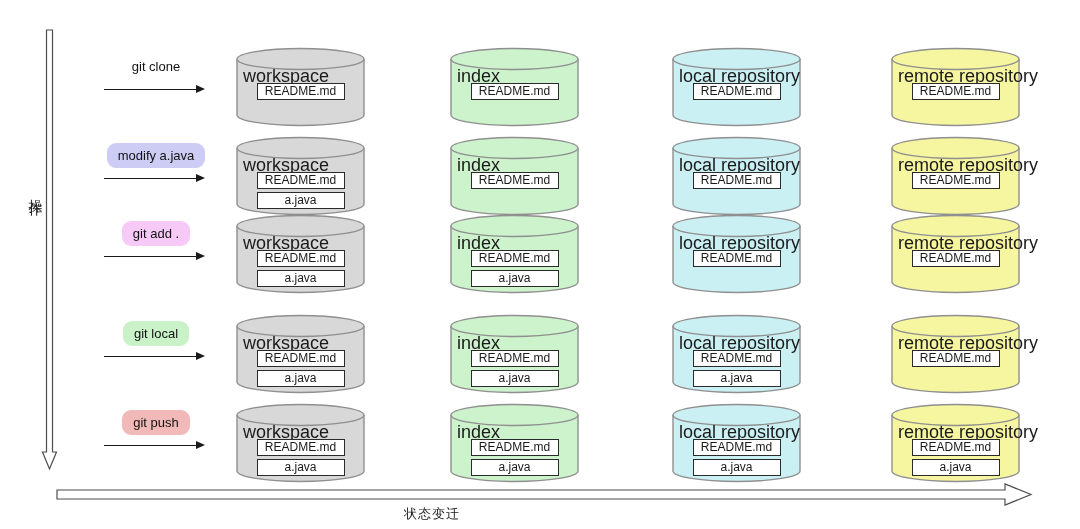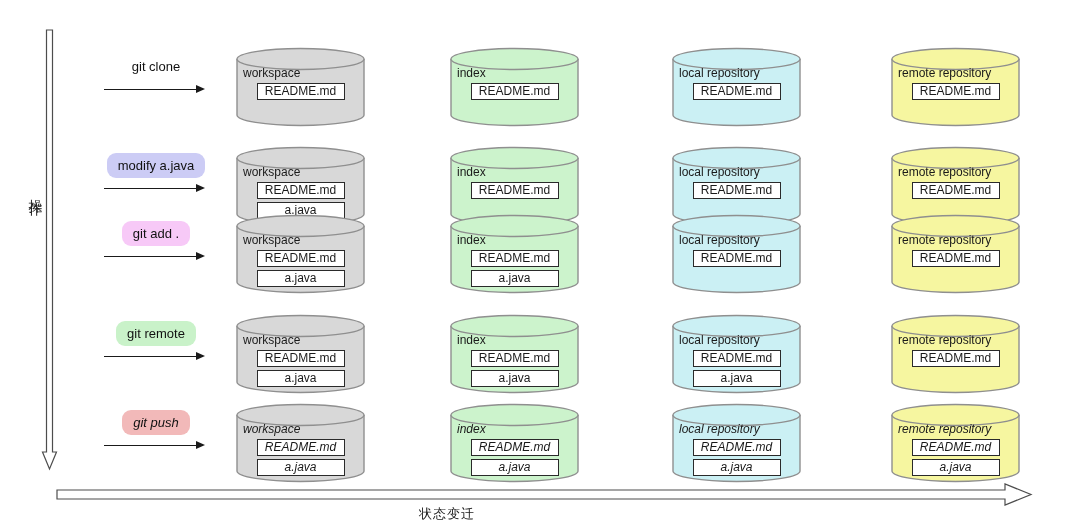--- a/index.html
+++ b/index.html
@@ -5,38 +5,38 @@
   html,body{margin:0;padding:0;background:#fff;}
   .canvas{
     position:relative;width:1080px;height:529px;background:#fff;overflow:hidden;
     font-family:"Liberation Sans",sans-serif;color:#1a1a1a;
   }
   .axes-layer{position:absolute;left:0;top:0;width:1080px;height:529px;}
   .y-axis-label{
     position:absolute;left:27px;top:188px;font-size:14px;
     writing-mode:vertical-rl;text-orientation:upright;letter-spacing:3px;
   }
-  .x-axis-label{position:absolute;left:419px;top:505px;font-size:13px;letter-spacing:1px;}
+  .x-axis-label{position:absolute;left:404px;top:505px;font-size:13px;letter-spacing:1px;}
   .row{position:absolute;left:0;width:1080px;height:90px;}
   .action{position:absolute;left:100px;top:0;width:112px;text-align:center;}
   .action-badge{
     display:inline-block;margin-top:9px;font-size:13px;line-height:15px;
     padding:5px 11px;border-radius:9px;color:#111;white-space:nowrap;
   }
   .action-arrow{
     position:absolute;left:4px;right:9px;top:44px;height:0;
     border-top:1.6px solid #1a1a1a;
   }
   .action-arrow::after{
     content:"";position:absolute;right:-2px;top:-5.2px;width:0;height:0;
     border-left:9px solid #1a1a1a;border-top:4.5px solid transparent;border-bottom:4.5px solid transparent;
   }
   .cylinder{position:absolute;top:2px;width:129px;height:80px;}
   .cyl-svg{position:absolute;left:0;top:0;display:block;}
-  .cyl-label{position:absolute;left:7px;top:19px;font-size:12px;white-space:nowrap;}
+  .cyl-label{position:absolute;left:7px;top:19px;font-size:18px;white-space:nowrap;}
   .files{
     position:absolute;left:0;top:36px;width:100%;
     display:flex;flex-direction:column;gap:3px;align-items:center;border-radius:8px;
   }
   .file-box{
     width:86px;height:15px;background:#ffffff;border:1px solid #2a2a2a;
     font-size:12px;line-height:15px;text-align:center;white-space:nowrap;
   }
 </style>
 </head>
@@ -97,21 +97,21 @@
       <path class="cyl-fill" d="M1,12 L1,68 A63.5,10.5 0 0 0 128,68 L128,12" stroke-width="1.4" fill="#f6f6a0" stroke="#8f8f8f"></path>
       <ellipse class="cyl-fill" cx="64.5" cy="12" rx="63.5" ry="10.5" stroke-width="1.4" fill="#f6f6a0" stroke="#8f8f8f"></ellipse>
     </svg>
     <div class="cyl-label">remote repository</div>
     <div class="files">
   <div class="file-box">README.md</div>
 </div>
   </div>
 </div>
 
-  <div class="row" style="top: 144px;">
+  <div class="row" style="top: 134px;">
     <div class="action">
       <span class="action-badge" style="background: rgb(204, 204, 245);">modify a.java</span>
       <div class="action-arrow"></div>
     </div>
 
   <div class="cylinder" style="left: 236px;">
     <svg class="cyl-svg" width="129" height="80" viewBox="0 0 129 80">
       <path class="cyl-fill" d="M1,12 L1,68 A63.5,10.5 0 0 0 128,68 L128,12" stroke-width="1.4" fill="#d8d8d8" stroke="#8f8f8f"></path>
       <ellipse class="cyl-fill" cx="64.5" cy="12" rx="63.5" ry="10.5" stroke-width="1.4" fill="#d8d8d8" stroke="#8f8f8f"></ellipse>
     </svg>
@@ -207,76 +207,76 @@
     </svg>
     <div class="cyl-label">remote repository</div>
     <div class="files">
   <div class="file-box">README.md</div>
 </div>
   </div>
 </div>
 
   <div class="row" style="top: 312px;">
     <div class="action">
-      <span class="action-badge" style="background: rgb(201, 242, 201);">git remote</span>
-      <div class="action-arrow"></div>
-    </div>
-
-  <div class="cylinder" style="left: 236px;">
-    <svg class="cyl-svg" width="129" height="80" viewBox="0 0 129 80">
-      <path class="cyl-fill" d="M1,12 L1,68 A63.5,10.5 0 0 0 128,68 L128,12" stroke-width="1.4" fill="#d8d8d8" stroke="#8f8f8f"></path>
-      <ellipse class="cyl-fill" cx="64.5" cy="12" rx="63.5" ry="10.5" stroke-width="1.4" fill="#d8d8d8" stroke="#8f8f8f"></ellipse>
-    </svg>
-    <div class="cyl-label">workspace</div>
-    <div class="files">
-  <div class="file-box">README.md</div>
-
-  <div class="file-box">a.java</div>
-</div>
-  </div>
-
-  <div class="cylinder" style="left: 450px;">
-    <svg class="cyl-svg" width="129" height="80" viewBox="0 0 129 80">
-      <path class="cyl-fill" d="M1,12 L1,68 A63.5,10.5 0 0 0 128,68 L128,12" stroke-width="1.4" fill="#ccf3cc" stroke="#8f8f8f"></path>
-      <ellipse class="cyl-fill" cx="64.5" cy="12" rx="63.5" ry="10.5" stroke-width="1.4" fill="#ccf3cc" stroke="#8f8f8f"></ellipse>
-    </svg>
-    <div class="cyl-label">index</div>
-    <div class="files">
-  <div class="file-box">README.md</div>
-
-  <div class="file-box">a.java</div>
-</div>
-  </div>
-
-  <div class="cylinder" style="left: 672px;">
-    <svg class="cyl-svg" width="129" height="80" viewBox="0 0 129 80">
-      <path class="cyl-fill" d="M1,12 L1,68 A63.5,10.5 0 0 0 128,68 L128,12" stroke-width="1.4" fill="#cbf0f4" stroke="#8f8f8f"></path>
-      <ellipse class="cyl-fill" cx="64.5" cy="12" rx="63.5" ry="10.5" stroke-width="1.4" fill="#cbf0f4" stroke="#8f8f8f"></ellipse>
-    </svg>
-    <div class="cyl-label">local repository</div>
-    <div class="files">
-  <div class="file-box">README.md</div>
-
-  <div class="file-box">a.java</div>
-</div>
-  </div>
-
-  <div class="cylinder" style="left: 891px;">
-    <svg class="cyl-svg" width="129" height="80" viewBox="0 0 129 80">
-      <path class="cyl-fill" d="M1,12 L1,68 A63.5,10.5 0 0 0 128,68 L128,12" stroke-width="1.4" fill="#f6f6a0" stroke="#8f8f8f"></path>
-      <ellipse class="cyl-fill" cx="64.5" cy="12" rx="63.5" ry="10.5" stroke-width="1.4" fill="#f6f6a0" stroke="#8f8f8f"></ellipse>
-    </svg>
-    <div class="cyl-label">remote repository</div>
-    <div class="files">
-  <div class="file-box">README.md</div>
-</div>
-  </div>
-</div>
-
-  <div class="row" style="top: 401px; font-style: italic;">
+      <span class="action-badge" style="background: rgb(201, 242, 201);">git local</span>
+      <div class="action-arrow"></div>
+    </div>
+
+  <div class="cylinder" style="left: 236px;">
+    <svg class="cyl-svg" width="129" height="80" viewBox="0 0 129 80">
+      <path class="cyl-fill" d="M1,12 L1,68 A63.5,10.5 0 0 0 128,68 L128,12" stroke-width="1.4" fill="#d8d8d8" stroke="#8f8f8f"></path>
+      <ellipse class="cyl-fill" cx="64.5" cy="12" rx="63.5" ry="10.5" stroke-width="1.4" fill="#d8d8d8" stroke="#8f8f8f"></ellipse>
+    </svg>
+    <div class="cyl-label">workspace</div>
+    <div class="files">
+  <div class="file-box">README.md</div>
+
+  <div class="file-box">a.java</div>
+</div>
+  </div>
+
+  <div class="cylinder" style="left: 450px;">
+    <svg class="cyl-svg" width="129" height="80" viewBox="0 0 129 80">
+      <path class="cyl-fill" d="M1,12 L1,68 A63.5,10.5 0 0 0 128,68 L128,12" stroke-width="1.4" fill="#ccf3cc" stroke="#8f8f8f"></path>
+      <ellipse class="cyl-fill" cx="64.5" cy="12" rx="63.5" ry="10.5" stroke-width="1.4" fill="#ccf3cc" stroke="#8f8f8f"></ellipse>
+    </svg>
+    <div class="cyl-label">index</div>
+    <div class="files">
+  <div class="file-box">README.md</div>
+
+  <div class="file-box">a.java</div>
+</div>
+  </div>
+
+  <div class="cylinder" style="left: 672px;">
+    <svg class="cyl-svg" width="129" height="80" viewBox="0 0 129 80">
+      <path class="cyl-fill" d="M1,12 L1,68 A63.5,10.5 0 0 0 128,68 L128,12" stroke-width="1.4" fill="#cbf0f4" stroke="#8f8f8f"></path>
+      <ellipse class="cyl-fill" cx="64.5" cy="12" rx="63.5" ry="10.5" stroke-width="1.4" fill="#cbf0f4" stroke="#8f8f8f"></ellipse>
+    </svg>
+    <div class="cyl-label">local repository</div>
+    <div class="files">
+  <div class="file-box">README.md</div>
+
+  <div class="file-box">a.java</div>
+</div>
+  </div>
+
+  <div class="cylinder" style="left: 891px;">
+    <svg class="cyl-svg" width="129" height="80" viewBox="0 0 129 80">
+      <path class="cyl-fill" d="M1,12 L1,68 A63.5,10.5 0 0 0 128,68 L128,12" stroke-width="1.4" fill="#f6f6a0" stroke="#8f8f8f"></path>
+      <ellipse class="cyl-fill" cx="64.5" cy="12" rx="63.5" ry="10.5" stroke-width="1.4" fill="#f6f6a0" stroke="#8f8f8f"></ellipse>
+    </svg>
+    <div class="cyl-label">remote repository</div>
+    <div class="files">
+  <div class="file-box">README.md</div>
+</div>
+  </div>
+</div>
+
+  <div class="row" style="top: 401px;">
     <div class="action">
       <span class="action-badge" style="background: rgb(242, 185, 185);">git push</span>
       <div class="action-arrow"></div>
     </div>
 
   <div class="cylinder" style="left: 236px;">
     <svg class="cyl-svg" width="129" height="80" viewBox="0 0 129 80">
       <path class="cyl-fill" d="M1,12 L1,68 A63.5,10.5 0 0 0 128,68 L128,12" stroke-width="1.4" fill="#d8d8d8" stroke="#8f8f8f"></path>
       <ellipse class="cyl-fill" cx="64.5" cy="12" rx="63.5" ry="10.5" stroke-width="1.4" fill="#d8d8d8" stroke="#8f8f8f"></ellipse>
     </svg>

